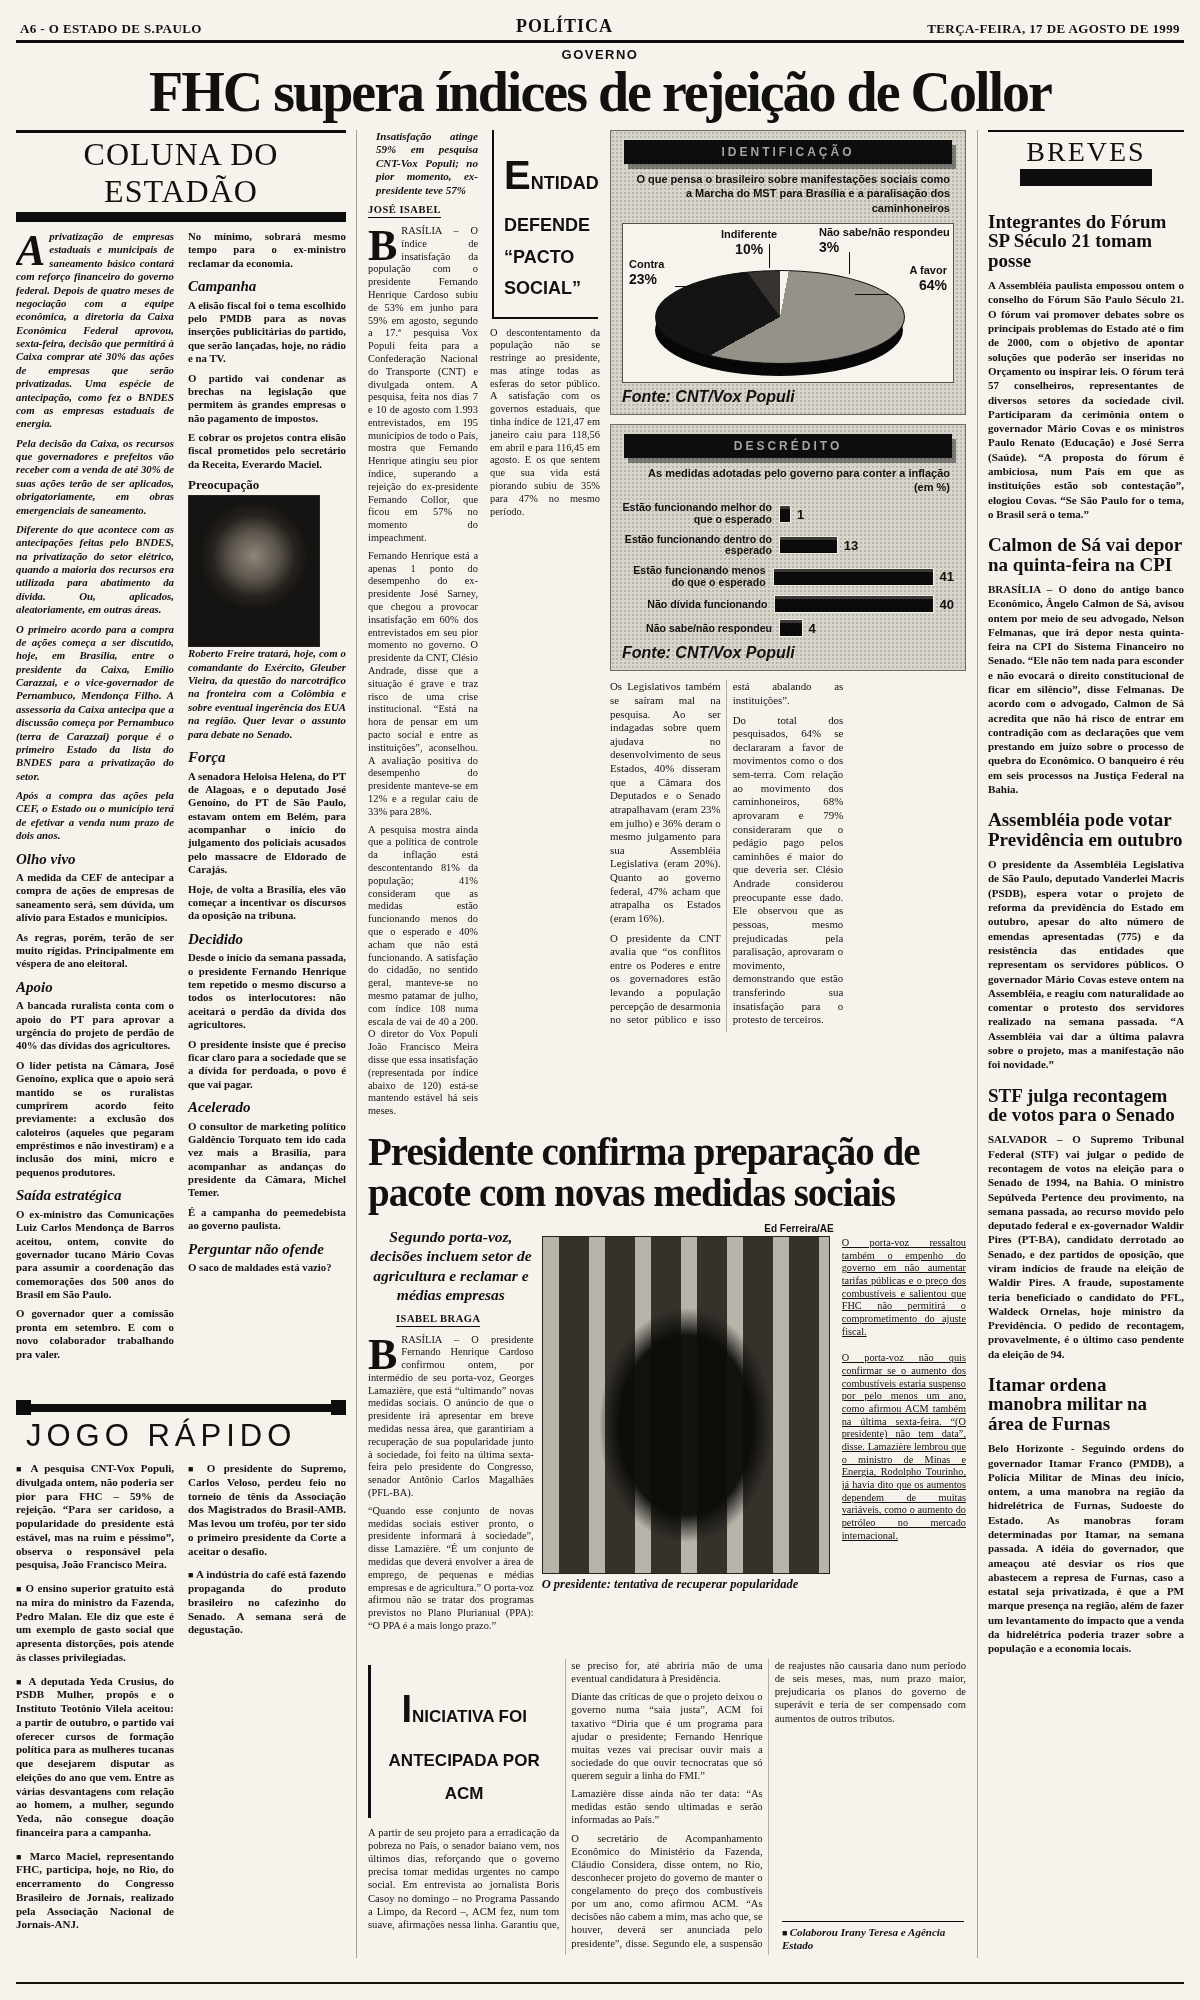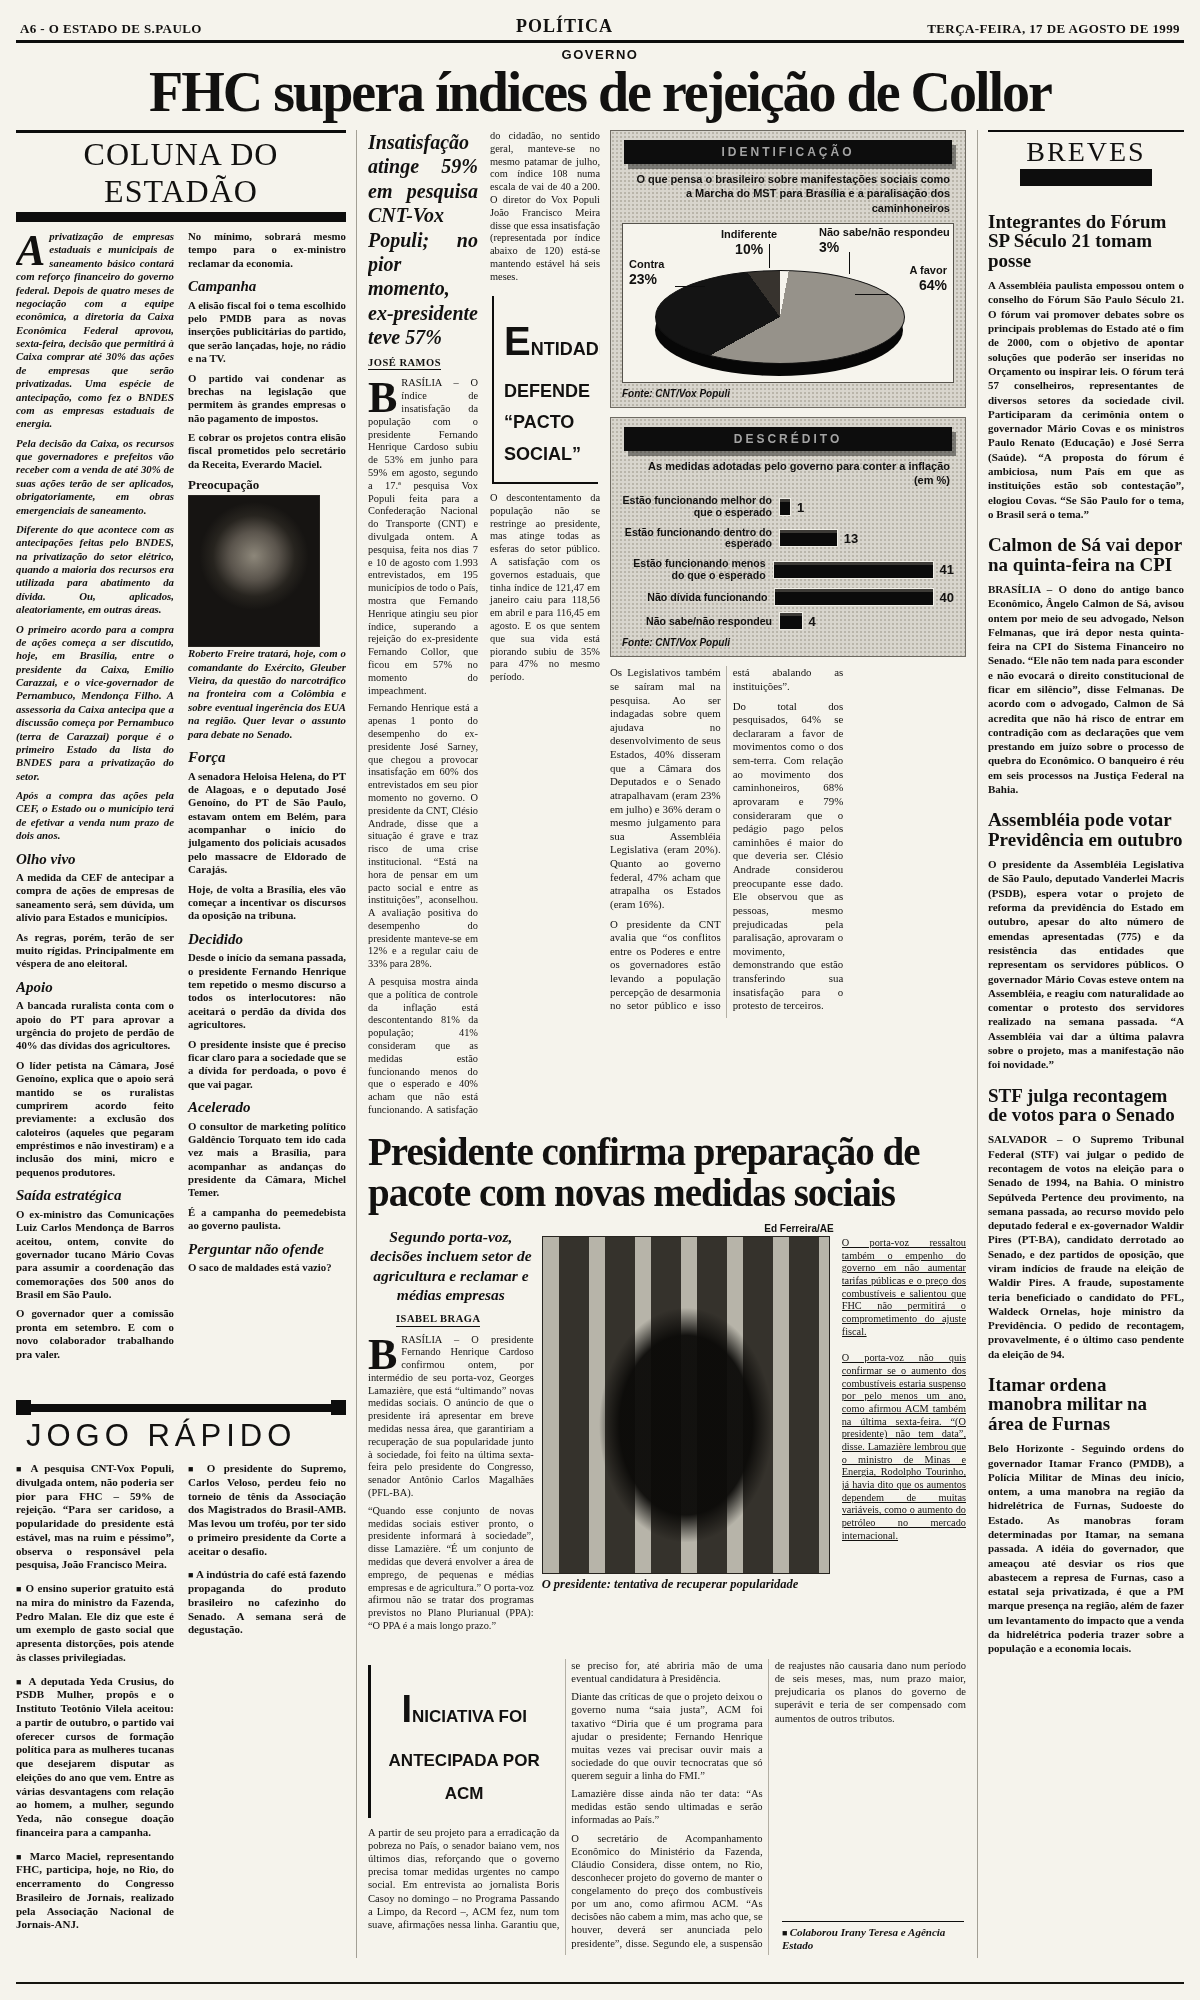--- a/index.html
+++ b/index.html
@@ -47,21 +47,21 @@
   .jogo-cols{column-count:2;column-gap:14px;column-fill:auto;height:470px;
              font-size:11px;line-height:1.25;text-align:justify;font-weight:700;overflow:hidden;}
   .jogo-cols p{margin:0 0 10px 0;}
   .jogo-cols p::before{content:"■ ";font-size:9px;}
 
   
   .art1{display:flex;gap:10px;height:992px;overflow:hidden;}
   .art1-left{width:232px;column-count:2;column-gap:12px;column-fill:auto;height:100%;
              font-size:10.4px;line-height:1.23;text-align:justify;overflow:hidden;}
   .art1-left p{margin:0 0 5px 0;}
-  .deck{font-style:italic;font-weight:700;font-size:20px;line-height:1.22;margin:0 0 7px 0;}
+  .deck{font-style:italic;font-weight:700;font-size:11px;line-height:1.22;margin:0 0 7px 8px;}
   .byline{font-weight:700;font-size:10.5px;letter-spacing:.5px;border-bottom:1px solid #0d0d0d;
           display:inline-block;margin-bottom:7px;}
   .pq{break-inside:avoid;font-family:"Liberation Sans",sans-serif;font-weight:700;font-size:18px;
       line-height:1.75;text-transform:uppercase;border-left:2px solid #0d0d0d;border-bottom:2px solid #0d0d0d;
       padding:10px 4px 12px 10px;margin:12px 2px 8px 2px;}
   .pq::first-letter{font-size:40px;font-weight:700;}
 
   
   .charts{width:356px;}
   .chart-box{background-color:#d8d5cd;border:1px solid #6e6a62;padding:9px 9px 6px 9px;margin-bottom:9px;
@@ -79,21 +79,21 @@
   .pie-label .pv{font-size:14px;}
   .pl-indif{left:98px;top:4px;text-align:center;}
   .pl-ns{left:196px;top:2px;width:150px;}
   .pl-contra{left:6px;top:34px;}
   .pl-afavor{right:6px;top:40px;text-align:right;}
   .ldr{position:absolute;background:#0d0d0d;}
   .ldr1{left:146px;top:20px;width:1px;height:24px;}
   .ldr2{left:226px;top:28px;width:1px;height:22px;}
   .ldr3{right:64px;top:70px;width:34px;height:1px;}
   .ldr4{left:52px;top:62px;width:30px;height:1px;}
-  .fonte{font-family:"Liberation Sans",sans-serif;font-style:italic;font-weight:700;font-size:10px;margin:5px 2px 2px 2px;}
+  .fonte{font-family:"Liberation Sans",sans-serif;font-style:italic;font-weight:700;font-size:16px;margin:5px 2px 2px 2px;}
   .bars{margin:4px 2px 2px 2px;}
   .bar-row{display:flex;align-items:center;margin:8px 0;}
   .bar-label{width:150px;text-align:right;padding-right:8px;font-family:"Liberation Sans",sans-serif;
              font-weight:700;font-size:10.6px;line-height:1.1;}
   .bar{height:16px;background:#0b0b0b;box-shadow:0 0 0 1px #efede5, inset 0 3px 0 #3c3a36;}
   .bar-val{font-family:"Liberation Sans",sans-serif;font-weight:700;font-size:13px;margin-left:7px;}
   .art1-bottom{margin-top:2px;column-count:3;column-gap:12px;column-rule:1px solid #b3afa4;
      column-fill:auto;height:352px;font-size:10.9px;line-height:1.25;text-align:justify;overflow:hidden;}
   .art1-bottom p{margin:0 0 6px 0;}
 
@@ -204,21 +204,21 @@
               <p>O presidente do Supremo, Carlos Veloso, perdeu feio no torneio de tênis da Associação dos Magistrados do Brasil-AMB. Mas levou um troféu, por ter sido o primeiro presidente da Corte a aceitar o desafio.</p>
               <p>A indústria do café está fazendo propaganda do produto brasileiro no cafezinho do Senado. A semana será de degustação.</p>
             </div>
         </section>
       </div>
 
       <div class="band-center">
         <section class="art1">
           <div class="art1-left" id="art1-flow">
             <div class="deck">Insatisfação atinge 59% em pesquisa CNT-Vox Populi; no pior momento, ex-presidente teve 57%</div>
-            <div><span class="byline">JOSÉ RAMOS</span></div>
+            <div><span class="byline">JOSÉ ISABEL</span></div>
           <p class="dropcap ">BRASÍLIA – O índice de insatisfação da população com o presidente Fernando Henrique Cardoso subiu de 53% em junho para 59% em agosto, segundo a 17.ª pesquisa Vox Populi feita para a Confederação Nacional do Transporte (CNT) e divulgada ontem. A pesquisa, feita nos dias 7 e 10 de agosto com 1.993 entrevistados, em 195 municípios de todo o País, mostra que Fernando Henrique atingiu seu pior índice, superando a rejeição do ex-presidente Fernando Collor, que ficou em 57% no momento do impeachment.</p>
               <p>Fernando Henrique está a apenas 1 ponto do desempenho do ex-presidente José Sarney, que chegou a provocar insatisfação em 60% dos entrevistados em seu pior momento no governo. O presidente da CNT, Clésio Andrade, disse que a situação é grave e traz risco de uma crise institucional. “Está na hora de pensar em um pacto social e entre as instituições”, aconselhou. A avaliação positiva do desempenho do presidente manteve-se em 12% e a regular caiu de 33% para 28%.</p>
               <p>A pesquisa mostra ainda que a política de controle da inflação está descontentando 81% da população; 41% consideram que as medidas estão funcionando menos do que o esperado e 40% acham que não está funcionando. A satisfação do cidadão, no sentido geral, manteve-se no mesmo patamar de julho, com índice 108 numa escala de vai de 40 a 200. O diretor do Vox Populi João Francisco Meira disse que essa insatisfação (representada por índice abaixo de 120) está-se mantendo estável há seis meses.</p>
               <div class="pq">Entidade defende “pacto social”</div>
               <p>O descontentamento da população não se restringe ao presidente, mas atinge todas as esferas do setor público. A satisfação com os governos estaduais, que tinha índice de 121,47 em janeiro caiu para 118,56 em abril e para 116,45 em agosto. E os que sentem que sua vida está piorando subiu de 35% para 47% no mesmo período.</p>
             </div>
           <div class="charts">
 
             <div class="chart-box chart-pie">
               <div class="chart-title">IDENTIFICAÇÃO</div>

